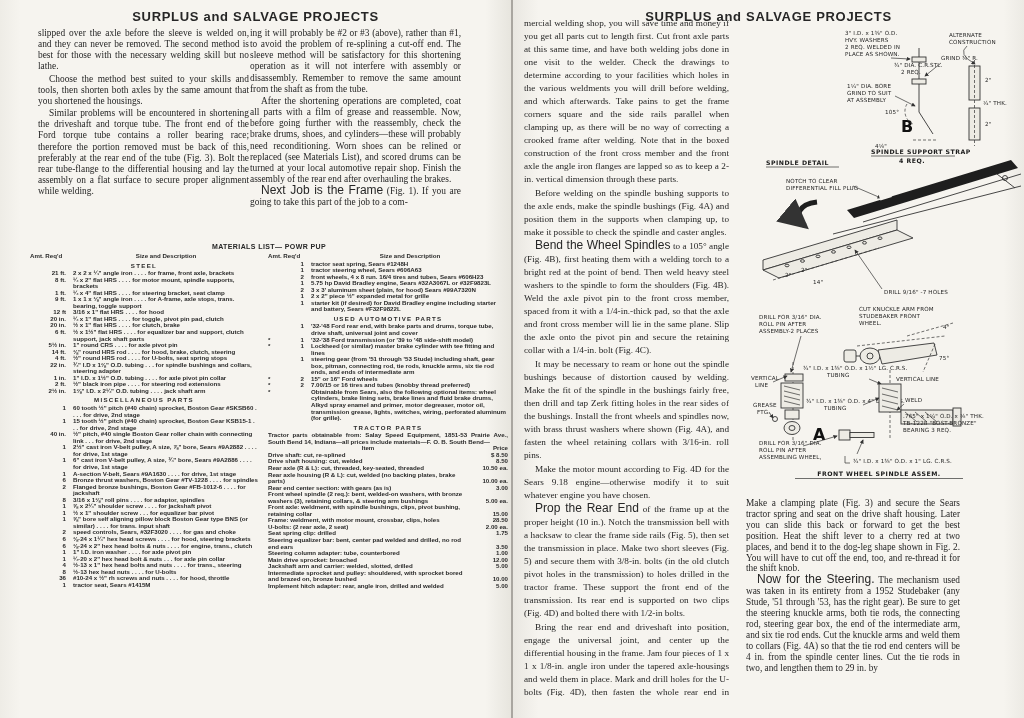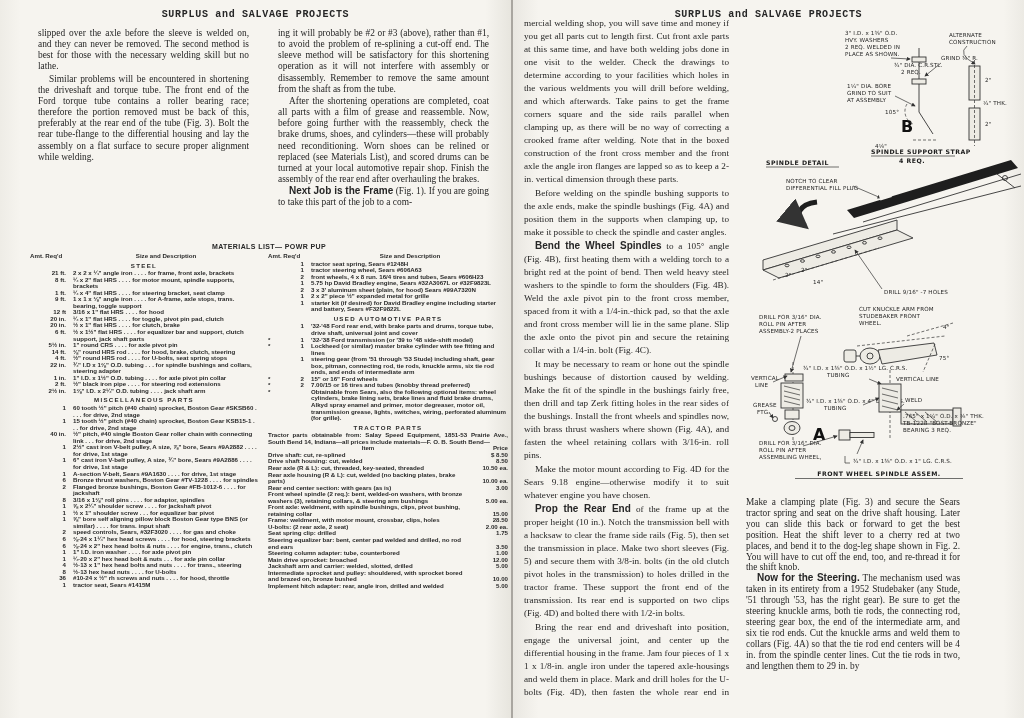--- a/index.html
+++ b/index.html
@@ -2,27 +2,27 @@
 <html><head>
 <meta charset="utf-8">
 <style>
   html,body{margin:0;padding:0;}
   body{width:1024px;height:718px;position:relative;background:#a9a6a0;overflow:hidden;
        font-family:"Liberation Serif",serif;color:#262626;}
   .page{position:absolute;top:0;height:718px;width:511px;background:#f5f3ee;}
   .page.left{left:0;background:linear-gradient(90deg,#eeece6,#f6f4ef 4%,#f6f4ef 95%,#e7e5de);}
   .page.right{left:513px;background:linear-gradient(90deg,#e9e7e1,#f6f4ef 5%,#f6f4ef 96%,#eceae4);}
   .runhead{position:absolute;top:9px;left:0;right:0;text-align:center;
-           font-family:Liberation Mono, monospace;font-weight:bold;font-size:10px;letter-spacing:.7px;}
+           font-family:Liberation Sans, sans-serif;font-weight:bold;font-size:13px;letter-spacing:.7px;}
   
-  .bodycols{position:absolute;display:flex;gap:29px;}
+  .bodycols{position:absolute;display:flex;gap:1px;}
   .bcol{width:211px;text-align:justify;font-size:9.4px;line-height:11.15px;overflow:hidden;}
   .par{margin:0;text-indent:11px;}
   .par.noindent{text-indent:0;}
-  .lead{font-family:"Liberation Sans",sans-serif;font-weight:700;font-size:10px;}
+  .lead{font-family:"Liberation Sans",sans-serif;font-weight:400;font-size:12px;}
   .rcol1{position:absolute;left:11px;top:16px;width:205px;height:680px;text-align:justify;
          font-size:9.2px;line-height:13px;overflow:hidden;}
   .rcol2{position:absolute;left:233px;top:497px;width:214px;height:212px;text-align:justify;
          font-size:9.3px;line-height:10.9px;overflow:hidden;}
   
   .materials{position:absolute;left:30px;top:243px;width:478px;font-family:"Liberation Sans",sans-serif;}
   .ml-title{text-align:center;font-weight:700;font-size:7px;letter-spacing:.4px;}
   .ml-cols{display:flex;gap:10px;margin-top:3px;}
   .ml-col{font-weight:700;font-size:6.15px;line-height:6.55px;color:#2a2a2a;}
   .ml-headrow{display:flex;margin-bottom:1px;}
@@ -56,20 +56,21 @@
 </head>
 <body>
 
 <div class="page left">
   <div class="runhead">SURPLUS and SALVAGE PROJECTS</div>
 
   <div class="bodycols" style="left:38px;top:27px;">
     <div class="bcol">
 
     <p class="par noindent"><b class="lead"></b><span>slipped over the axle before the sleeve is welded on, and they can never be removed. The second method is best for those with the necessary welding skill but no lathe.</span></p>
+        <p class="par"><b class="lead"></b><span>Choose the method best suited to your skills and tools, then shorten both axles by the same amount that you shortened the housings.</span></p>
         <p class="par"><b class="lead"></b><span>Similar problems will be encountered in shortening the driveshaft and torque tube. The front end of the Ford torque tube contains a roller bearing race; therefore the portion removed must be back of this, preferably at the rear end of the tube (Fig. 3). Bolt the rear tube-flange to the differential housing and lay the assembly on a flat surface to secure proper alignment while welding.</span></p>
       </div>
     <div class="bcol">
 
     <p class="par noindent"><b class="lead"></b><span>ing it will probably be #2 or #3 (above), rather than #1, to avoid the problem of re-splining a cut-off end. The sleeve method will be satisfactory for this shortening operation as it will not interfere with assembly or disassembly. Remember to remove the same amount from the shaft as from the tube.</span></p>
         <p class="par"><b class="lead"></b><span>After the shortening operations are completed, coat all parts with a film of grease and reassemble. Now, before going further with the reassembly, check the brake drums, shoes, and cylinders—these will probably need reconditioning. Worn shoes can be relined or replaced (see Materials List), and scored drums can be turned at your local automotive repair shop. Finish the assembly of the rear end after overhauling the brakes.</span></p>
         <p class="par"><b class="lead">Next Job is the Frame</b><span> (Fig. 1). If you are going to take this part of the job to a com-</span></p>
       </div>
   </div>
 

